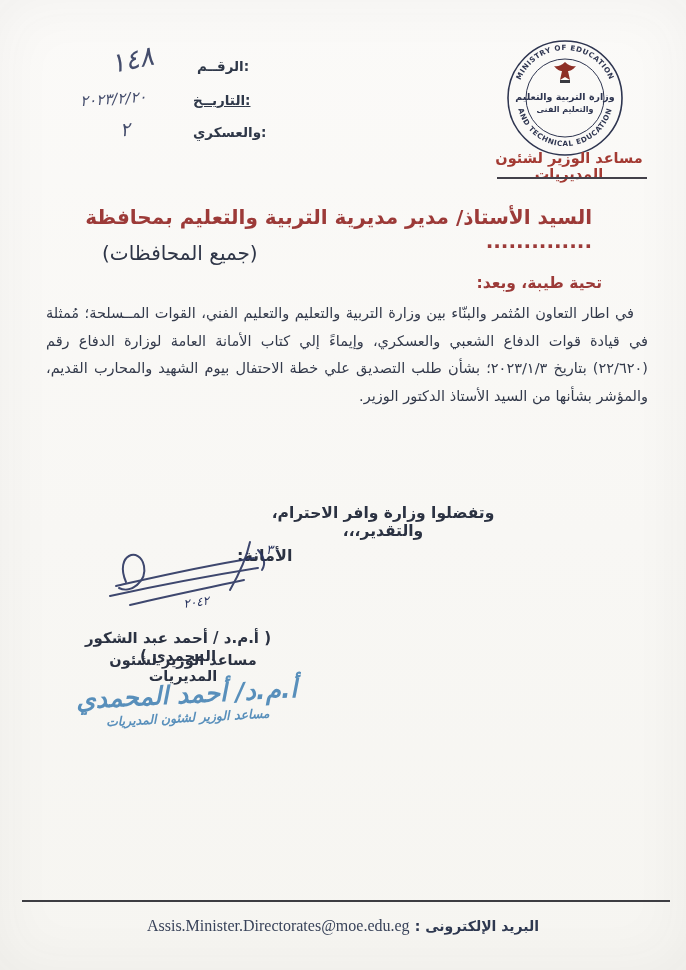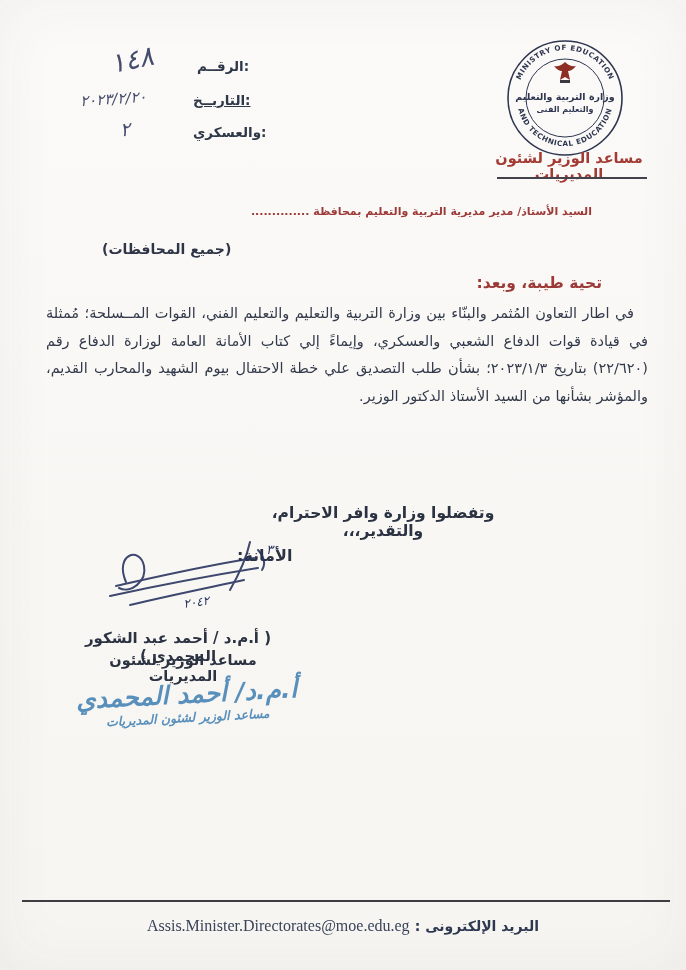--- a/index.html
+++ b/index.html
@@ -15,23 +15,23 @@
   .hand-num{font-size:27px; transform:rotate(-12deg); letter-spacing:2px;}
   .hand-date{font-size:15px; transform:rotate(-4deg); letter-spacing:1px;}
   .hand-att{font-size:19px; transform:rotate(-8deg);}
   
   .seal{position:absolute; left:505px; top:38px; width:120px; height:120px;}
   .dept{position:absolute; left:486px; top:150px; width:166px; text-align:center;
         font-size:14.5px; font-weight:bold; color:#a33a33; direction:rtl;}
   .dept-rule{position:absolute; left:497px; top:177px; width:150px; height:2px; background:#43414a;}
   
   .to-line{position:absolute; right:94px; top:205px; direction:rtl;
-           font-size:11px; font-weight:bold; color:#9c3a38; letter-spacing:0;}
+           font-size:20px; font-weight:bold; color:#9c3a38; letter-spacing:0;}
   .to-scope{position:absolute; left:102px; top:241px; direction:rtl;
-            font-size:14px; font-weight:bold; color:#2e3547;}
+            font-size:20px; font-weight:normal; color:#2e3547;}
   .salutation{position:absolute; right:84px; top:274px; direction:rtl;
               font-size:15.5px; font-weight:bold; color:#9c3a38;}
   .para{position:absolute; left:46px; width:602px; direction:rtl;
         text-align:justify; text-justify:inter-word;
         font-size:14.5px; line-height:27.5px; color:#333a4b;}
   .para1{top:300px; text-indent:14px;}
   .para2{top:421px; text-indent:14px;}
   .closing{position:absolute; left:233px; top:504px; width:300px; text-align:center;
            direction:rtl; font-size:15.5px; font-weight:bold; color:#2b3242;}
   

